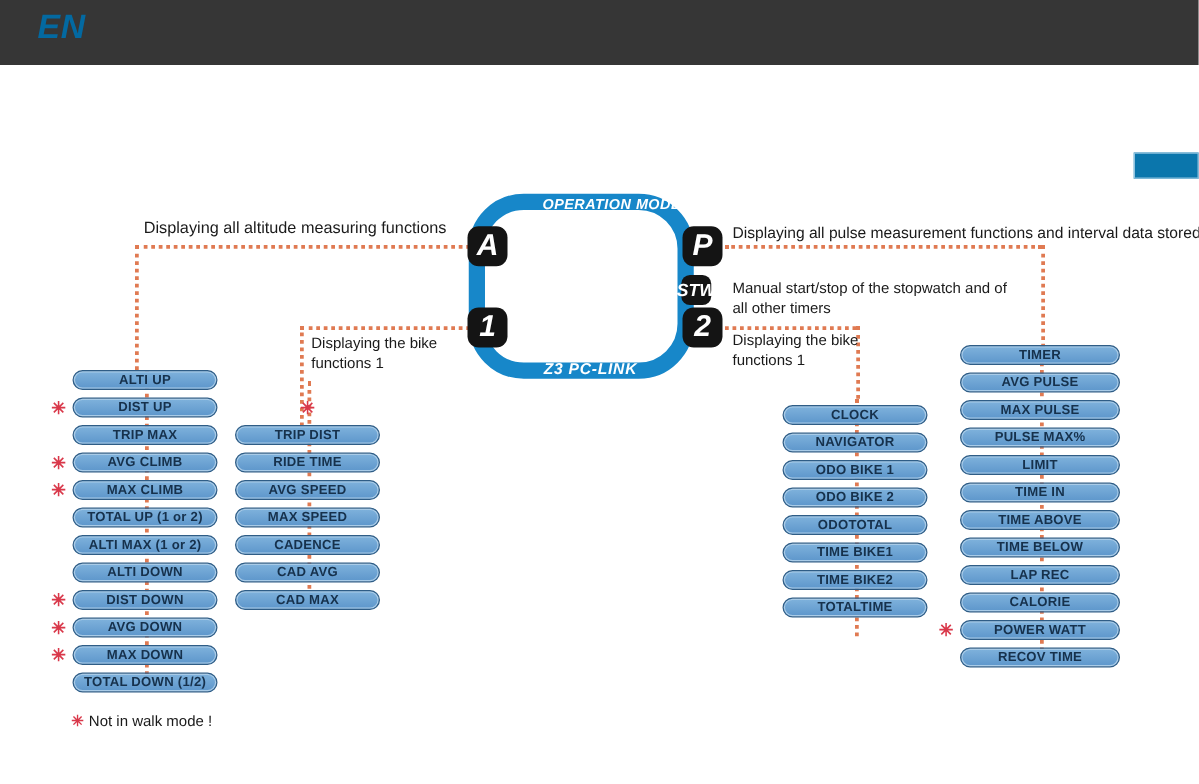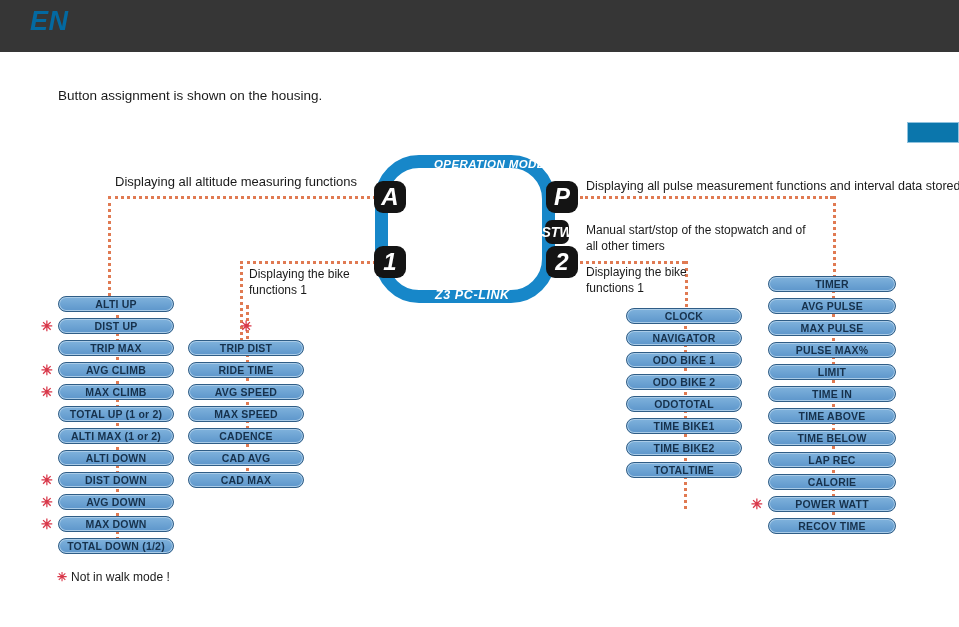--- a/index.html
+++ b/index.html
@@ -113,21 +113,20 @@
   #footnote .fstar{ color:#d9384a; font-weight:bold; margin-right:4px;}
 </style>
 </head>
 <body>
 
 <div id="top-bar"></div>
 <div id="lang-label">EN</div>
 <div id="blue-tab"></div>
 
 <div id="heading">
-  <div>Button assignment is shown on the housing.</div>
 </div>
 
 <div class="doth" style="left:108px; top:196px; width:268px;"></div>
 <div class="dotv" style="left:108px; top:196px; height:100px;"></div>
 
 <div class="doth" style="left:240px; top:261px; width:136px;"></div>
 <div class="dotv" style="left:240px; top:261px; height:80px;"></div>
 
 <div class="doth" style="left:580px; top:196px; width:253px;"></div>
 <div class="dotv" style="left:833px; top:196px; height:82px;"></div>
@@ -217,21 +216,21 @@
     <div class="pill">
       <span>CADENCE</span>
     </div>
     <div class="pill">
       <span>CAD AVG</span>
     </div>
     <div class="pill">
       <span>CAD MAX</span>
     </div>
   </div>
-<div class="col" id="col-2" style="left:626px; top:308px;">
+<div class="col" id="col-2" style="left:626px; top:324px;">
     <div class="pill">
       <span>CLOCK</span>
     </div>
     <div class="pill">
       <span>NAVIGATOR</span>
     </div>
     <div class="pill">
       <span>ODO BIKE 1</span>
     </div>
     <div class="pill">

